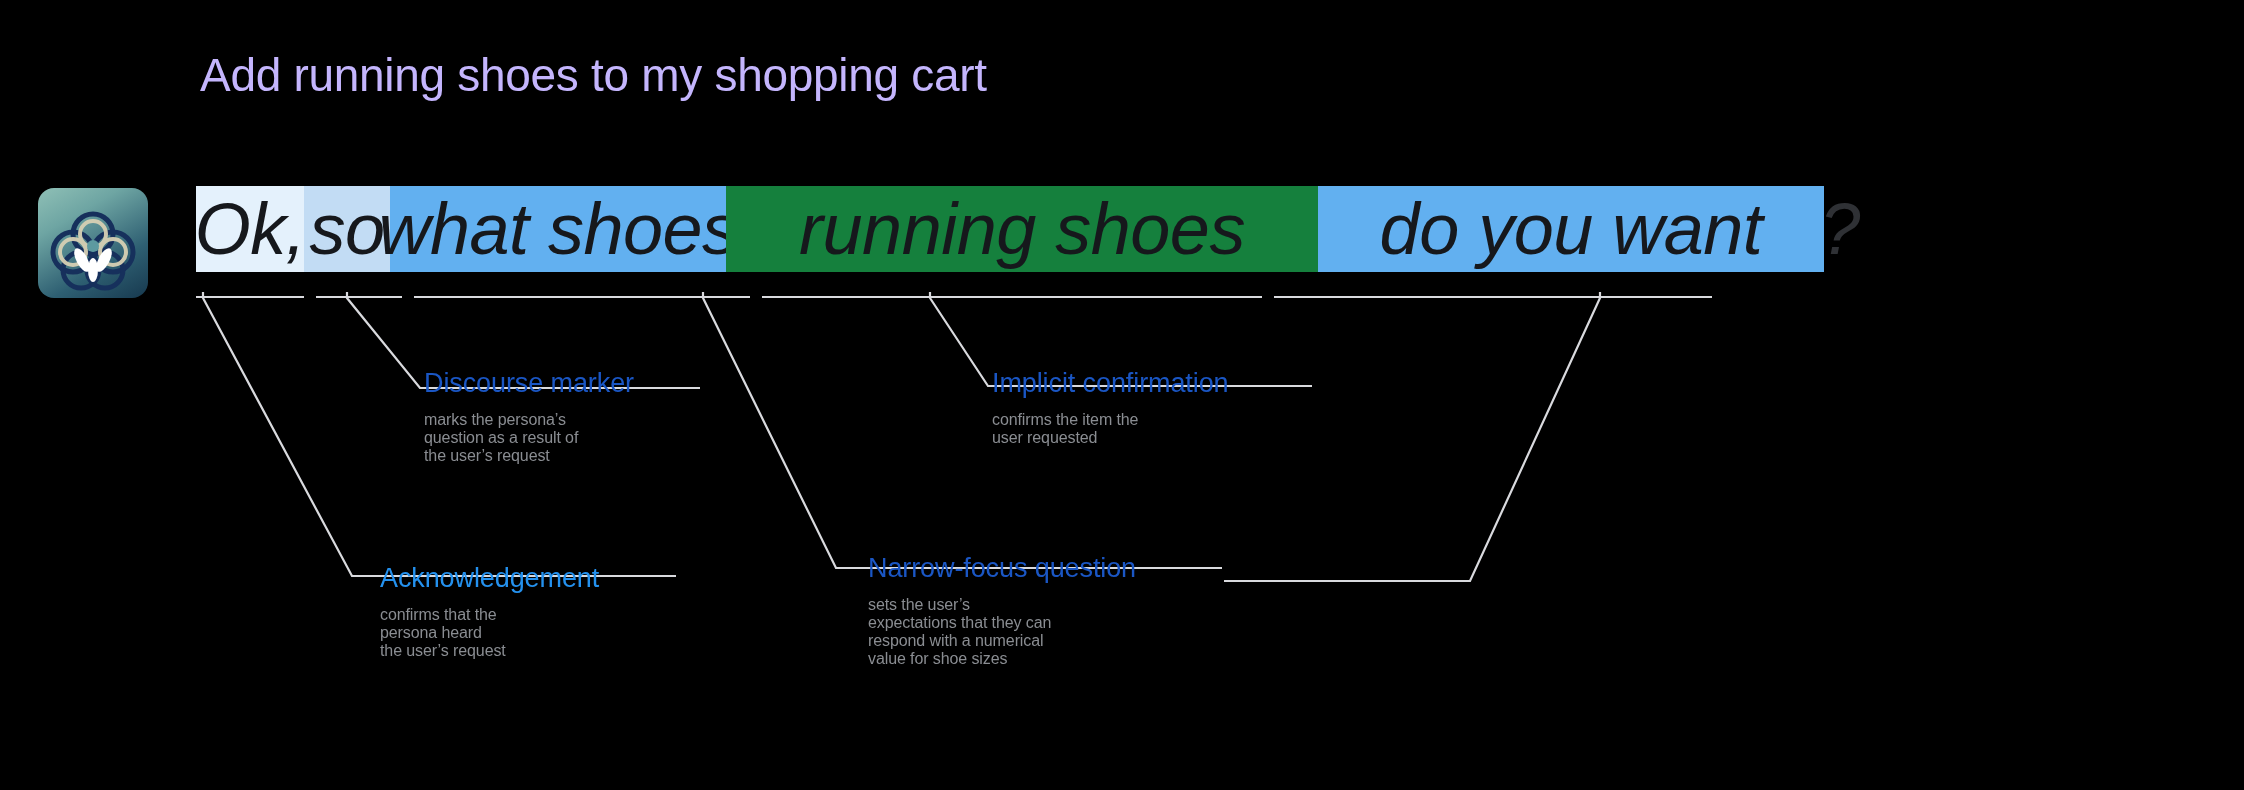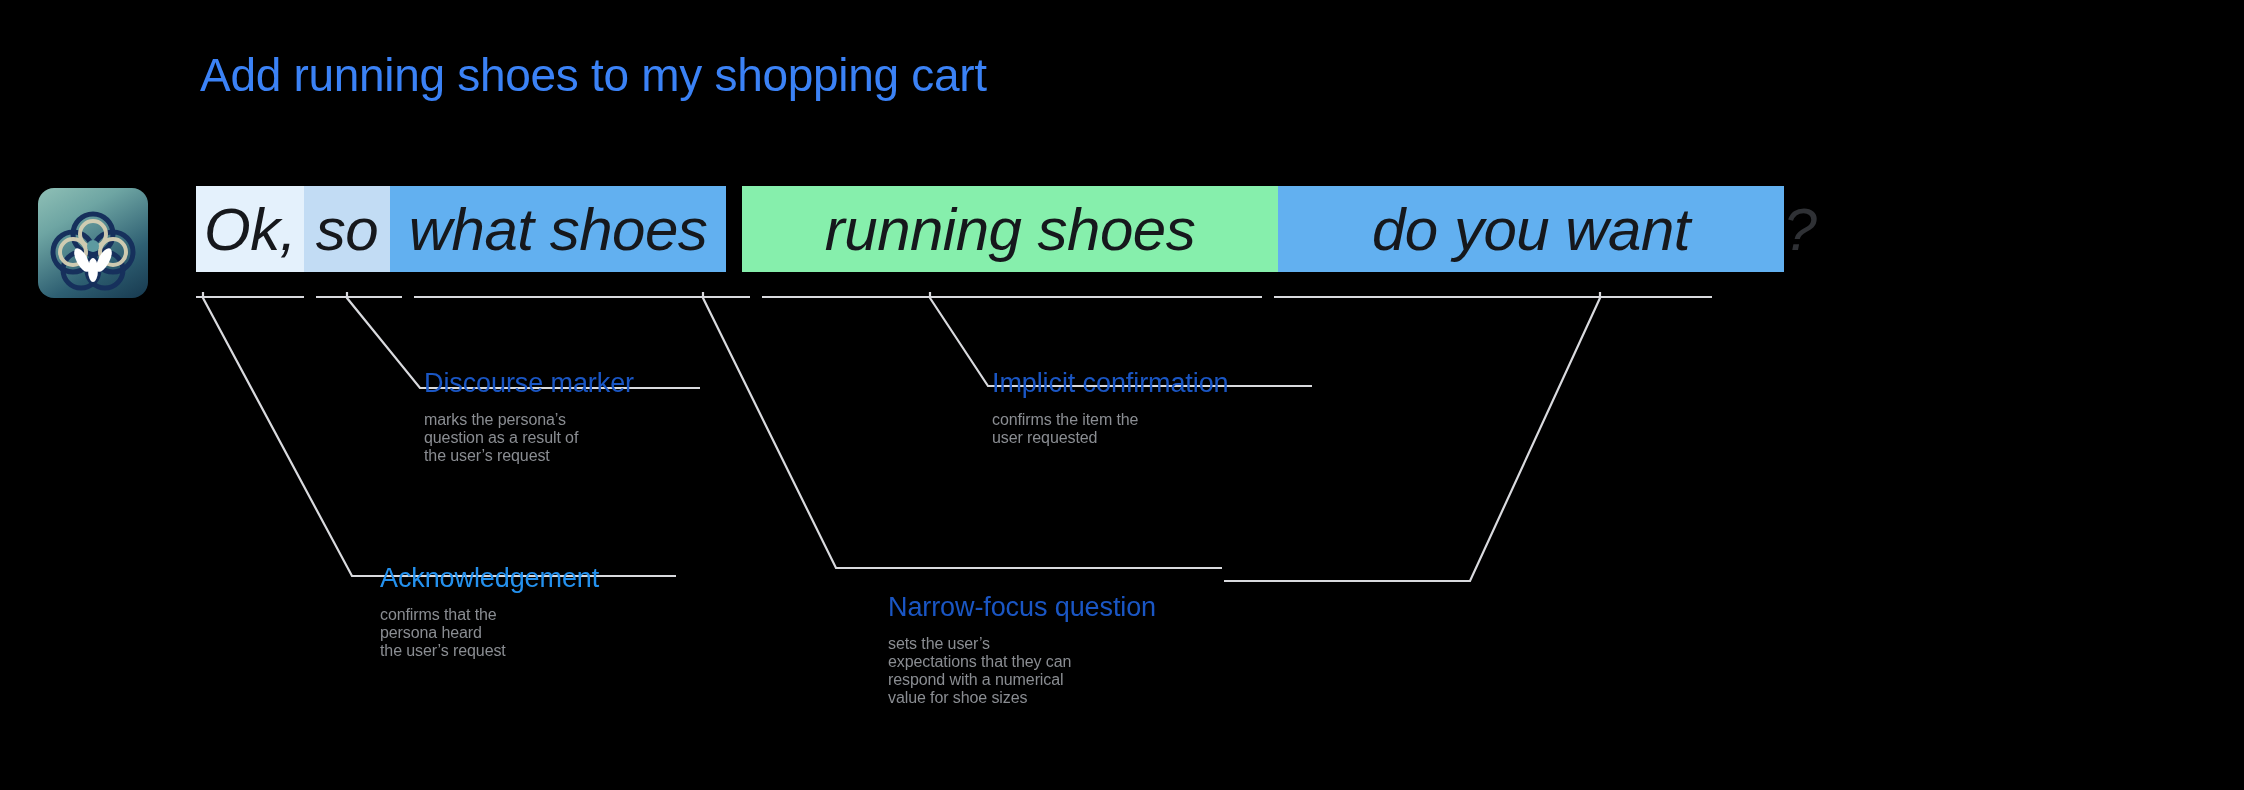--- a/index.html
+++ b/index.html
@@ -29,21 +29,21 @@
   }
 
   
   #prompt {
     position: absolute;
     left: 200px;
     top: 48px;
     font-size: 46px;
     font-weight: 400;
     letter-spacing: -0.3px;
-    color: #3b82f6;
+    color: #c4b5fd;
     white-space: nowrap;
   }
 
   
   #avatar {
     position: absolute;
     left: 38px;
     top: 188px;
     width: 110px;
     height: 110px;
@@ -61,21 +61,21 @@
     display: flex;
     align-items: stretch;
     height: 86px;
   }
   .seg {
     display: flex;
     align-items: center;
     justify-content: center;
     font-family: "Liberation Sans", sans-serif;
     font-style: italic;
-    font-size: 60px;
+    font-size: 72px;
     font-weight: 400;
     letter-spacing: -0.5px;
     color: #16181c;
     padding: 0 6px;
     white-space: nowrap;
     box-sizing: border-box;
   }
   .seg.plain {
     color: #2f3135;
     background: transparent;
@@ -132,21 +132,21 @@
         </g>
         <circle cx="0" cy="-4" r="6" fill="#5d9aa0"></circle>
       </g>
     </svg>
   </div>
 
   <div id="response">
       <div class="seg" style="background: rgb(228, 241, 252); width: 108px;">Ok,</div>
       <div class="seg" style="background: rgb(194, 220, 244); width: 86px;">so</div>
       <div class="seg" style="background: rgb(98, 176, 240); width: 336px;">what shoes</div>
-      <div class="seg" style="background: #86efac; width: 536px; margin-left: 16px;">running shoes</div>
+      <div class="seg" style="background: #15803d; width: 592px;">running shoes</div>
       <div class="seg" style="background: rgb(98, 176, 240); width: 506px;">do you want</div>
       <div class="seg plain" style="background: transparent; width: 34px;">?</div>
     </div>
 
   <svg id="leaders" viewBox="0 0 2244 790" preserveAspectRatio="none">
       <line x1="196" x2="304" y1="297" y2="297" stroke="#d9dade" stroke-width="2.2"></line>
       <line x1="316" x2="402" y1="297" y2="297" stroke="#d9dade" stroke-width="2.2"></line>
       <line x1="414" x2="750" y1="297" y2="297" stroke="#d9dade" stroke-width="2.2"></line>
       <line x1="762" x2="1262" y1="297" y2="297" stroke="#d9dade" stroke-width="2.2"></line>
       <line x1="1274" x2="1712" y1="297" y2="297" stroke="#d9dade" stroke-width="2.2"></line>
@@ -168,21 +168,21 @@
         <div class="anno-title" style="color: rgb(26, 86, 196);">Implicit confirmation</div>
         <div class="anno-desc">confirms the item the
 user requested</div>
       </div>
       <div class="anno" style="left: 380px; top: 563px;">
         <div class="anno-title" style="color: rgb(36, 145, 238);">Acknowledgement</div>
         <div class="anno-desc">confirms that the
 persona heard
 the user’s request</div>
       </div>
-      <div class="anno" style="left: 888px; top: 553px; margin-top: 39px;">
+      <div class="anno" style="left: 868px; top: 553px;">
         <div class="anno-title" style="color: rgb(26, 86, 196);">Narrow-focus question</div>
         <div class="anno-desc">sets the user’s
 expectations that they can
 respond with a numerical
 value for shoe sizes</div>
       </div>
     </div>
 
 </div>
 

